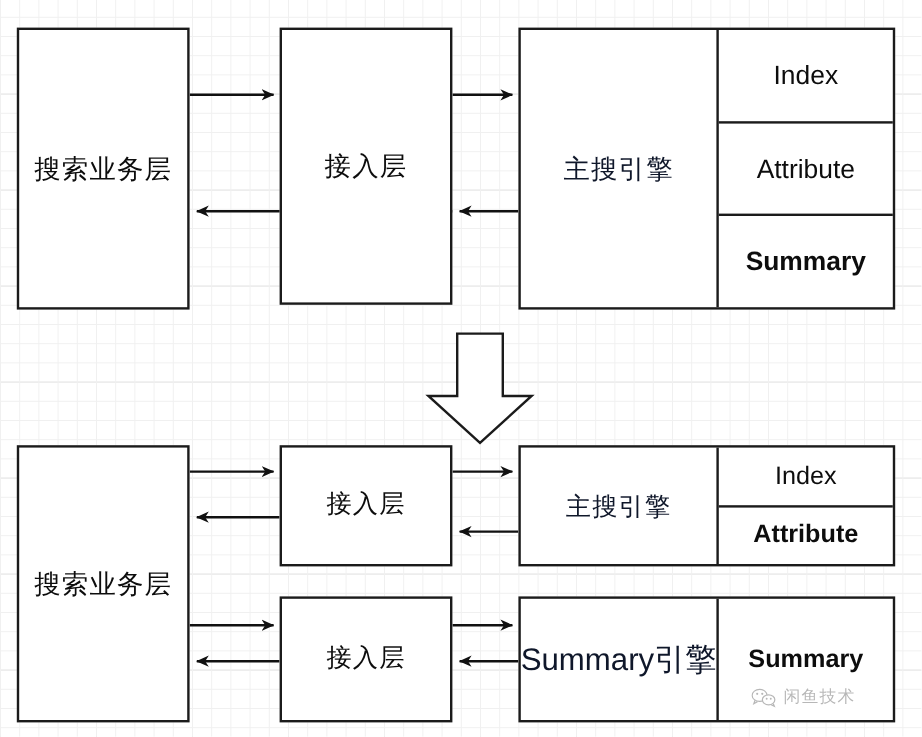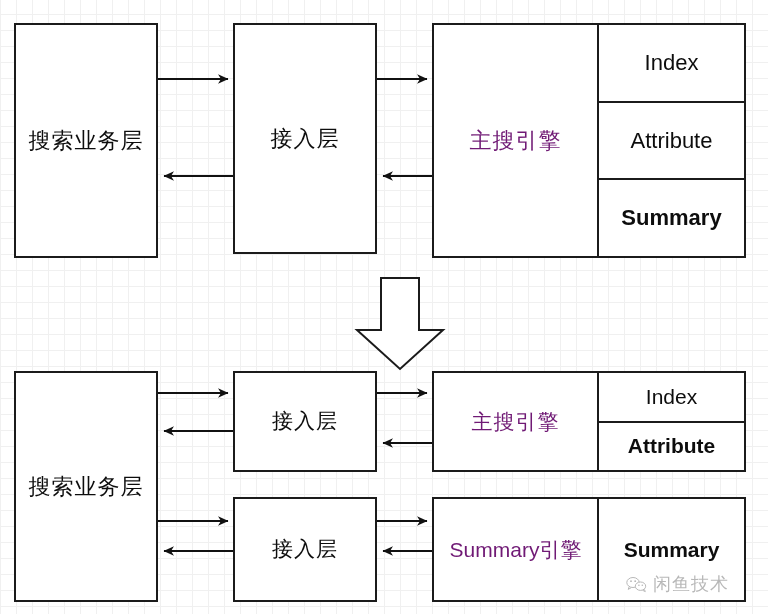--- a/index.html
+++ b/index.html
@@ -54,21 +54,21 @@
     background: #ffffff;
     display: flex;
     flex-direction: row;
   }
   .split > .main-cell {
     box-sizing: border-box;
     display: flex;
     align-items: center;
     justify-content: center;
     border-right: 2px solid #1b1b1b;
-    color: #701a75;
+    color: #0f172a;
     white-space: nowrap;
   }
   .split > .stack {
     box-sizing: border-box;
     display: flex;
     flex-direction: column;
     flex: 1 1 auto;
   }
   .stack > .sub-cell {
     box-sizing: border-box;
@@ -82,32 +82,32 @@
     text-align: center;
   }
   .stack > .sub-cell:last-child {
     border-bottom: none;
     font-weight: bold;
   }
   .cn-lg { font-size: 22px; letter-spacing: 1px; }
   .cn-md { font-size: 21px; letter-spacing: 1px; }
   .en-lg { font-size: 22px; }
   .en-md { font-size: 21px; }
-  .mix-md { font-size: 21px; }
+  .mix-md { font-size: 26px; }
 
   .watermark {
     position: absolute;
     display: flex;
     align-items: center;
     gap: 5px;
     opacity: 0.42;
     pointer-events: none;
   }
   .watermark .wm-text {
-    font-size: 18px;
+    font-size: 14px;
     color: #555555;
     letter-spacing: 1px;
     font-family: "DejaVu Sans", sans-serif;
   }
 </style>
 </head>
 <body>
 
 <div id="canvas">
 

